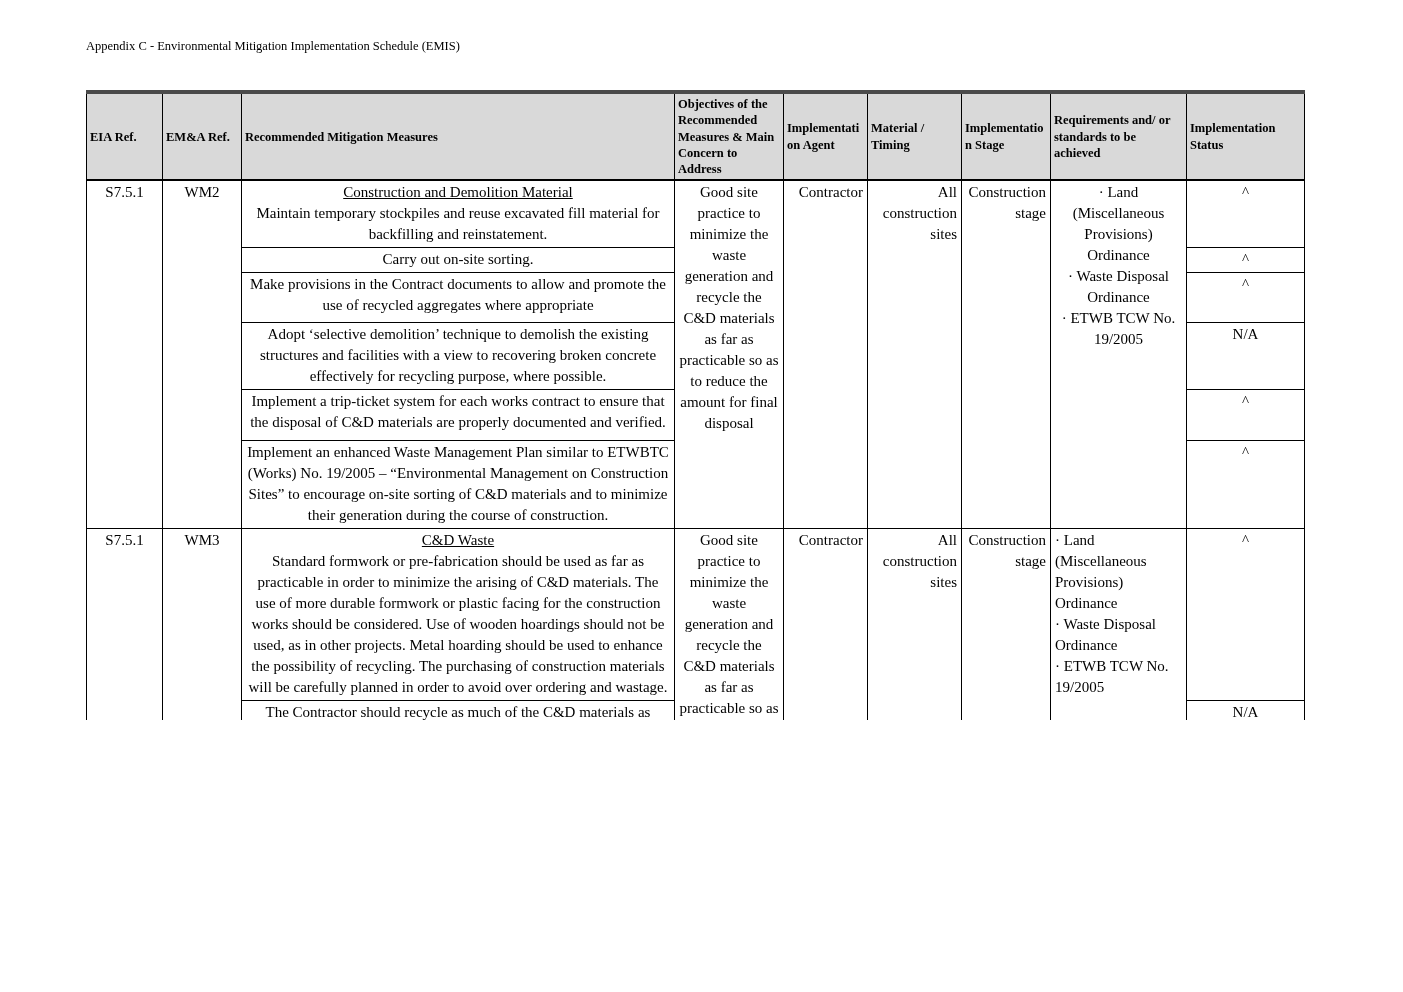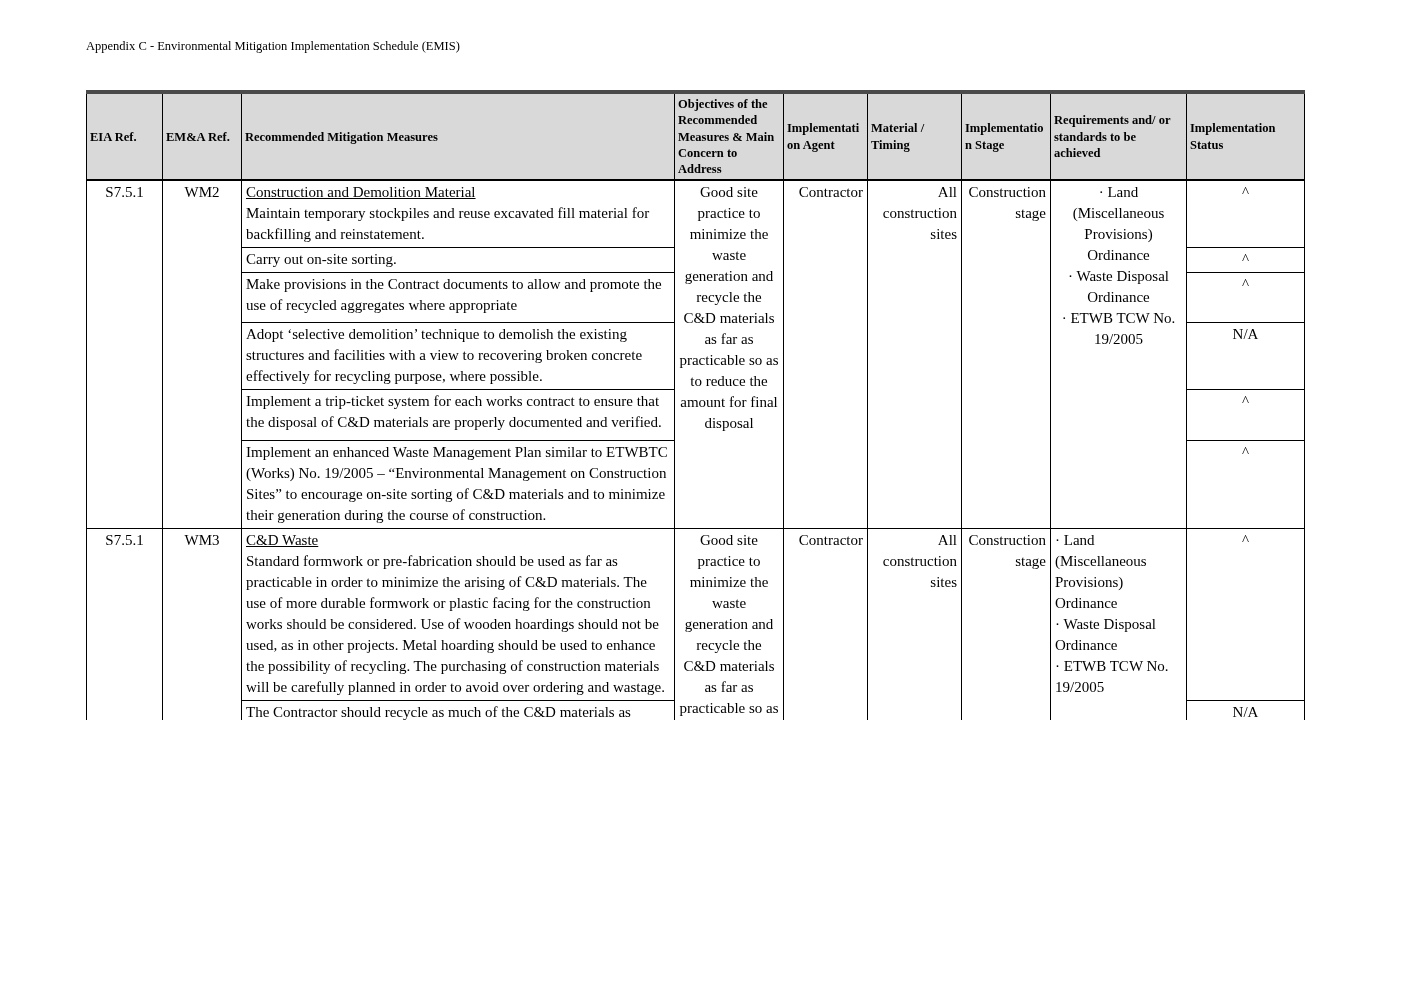--- a/index.html
+++ b/index.html
@@ -38,21 +38,21 @@
     border-bottom: 2px solid #000000;
   }
   table.emis th.brk { word-break: break-all; }
   table.emis td {
     vertical-align: top;
     font-size: 15px;
     line-height: 1.4;
     padding: 1px 4px 2px 4px;
   }
   td.c-ref   { text-align: center; }
-  td.c-meas  { text-align: left; }
+  td.c-meas  { text-align: center; }
   td.c-obj   { text-align: center; }
   td.c-agent, td.c-loc, td.c-stage { text-align: right; }
   td.c-req-center { text-align: center; }
   td.c-req-left   { text-align: left; }
   td.c-status { text-align: center; }
   .m-heading { text-decoration: underline; }
   tr.hdr    { height: 82px; }
   tr.r-a1 { height: 63px; }
   tr.r-a2 { height: 23px; }
   tr.r-a3 { height: 50px; }

